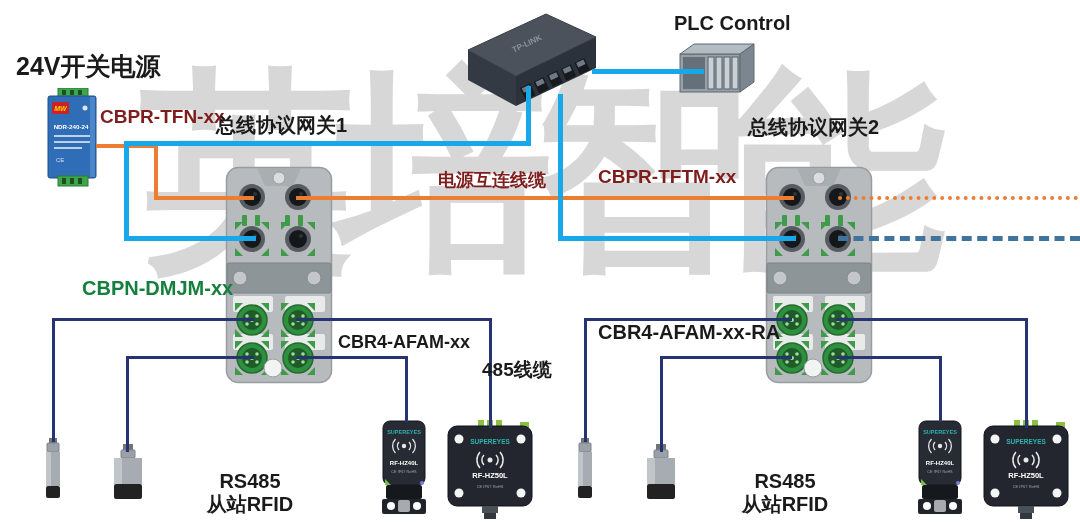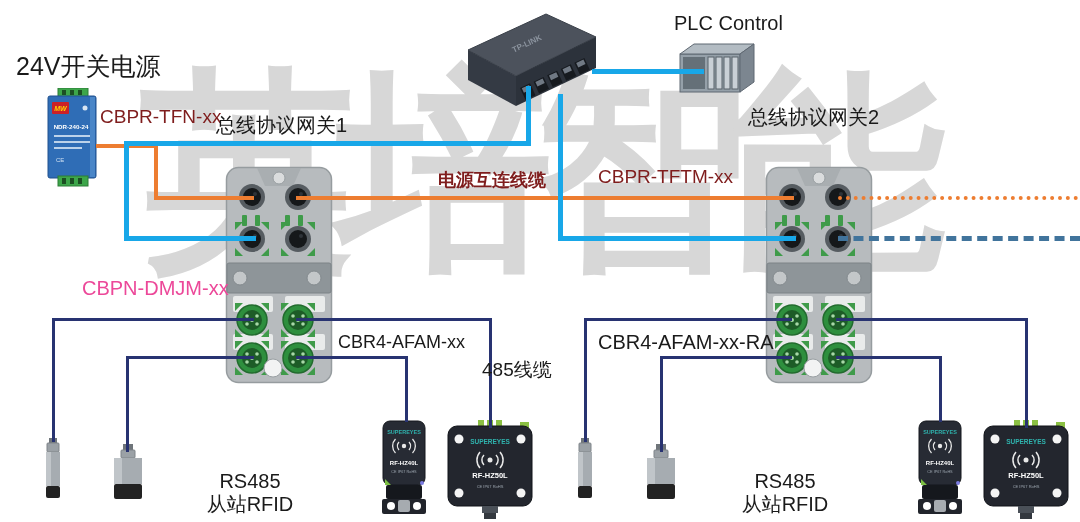--- a/index.html
+++ b/index.html
@@ -19,25 +19,25 @@
   .ov{border-left:4px solid #ED7D31;width:0;}
   .odot{border-top:4px dotted #ED7D31;height:0;}
   .ch{border-top:5px solid #18A7E8;height:0;}
   .cv{border-left:5px solid #18A7E8;width:0;}
   .cdash{border-top:5px dashed #41749C;height:0;}
   .nh{border-top:3px solid #283371;height:0;}
   .nv{border-left:3px solid #283371;width:0;}
   
   .device{position:absolute;z-index:3;}
   
-  .lbl{position:absolute;z-index:6;font-weight:normal;white-space:nowrap;color:#1a1a1a;}
+  .lbl{position:absolute;z-index:6;font-weight:bold;white-space:nowrap;color:#1a1a1a;}
   .lbl-cn{font-size:20px;}
   .lbl-code{font-size:19px;}
   .orange-t{color:#7f1d1d;}
-  .blue-t{color:#ec4899;}
+  .blue-t{color:#15803d;}
   .rs-block{text-align:center;line-height:1.15;font-size:20px;}
 </style>
 </head>
 <body>
 
 <svg width="0" height="0" style="position:absolute" aria-hidden="true">
   <defs>
     <g id="dport">
       <circle r="13" fill="#565c61"></circle>
       <circle r="9" fill="#15181a"></circle>
@@ -266,25 +266,25 @@
 <svg class="device" style="left:645px;top:444px" width="32" height="56" viewBox="0 0 32 56">
     <use href="#sensor-wide-def"></use>
   </svg>
 
 <div class="lbl lbl-cn" style="left:16px;top:50px;font-size:25px">24V开关电源</div>
 <div class="lbl lbl-code orange-t" style="left:100px;top:106px">CBPR-TFN-xx</div>
 <div class="lbl lbl-cn" style="left:216px;top:112px">总线协议网关1</div>
 <div class="lbl lbl-cn" style="left:674px;top:12px">PLC Control</div>
 <div class="lbl orange-t" style="left:438px;top:168px;font-size:18px;font-weight:bold">电源互连线缆</div>
 <div class="lbl lbl-code orange-t" style="left:598px;top:166px">CBPR-TFTM-xx</div>
-<div class="lbl lbl-cn" style="left:748px;top:104px">总线协议网关2</div>
+<div class="lbl lbl-cn" style="left:748px;top:114px">总线协议网关2</div>
 <div class="lbl blue-t" style="left:82px;top:277px;font-size:20px">CBPN-DMJM-xx</div>
 <div class="lbl" style="left:338px;top:332px;font-size:18px">CBR4-AFAM-xx</div>
 <div class="lbl lbl-code" style="left:482px;top:357px">485线缆</div>
-<div class="lbl lbl-cn" style="left:598px;top:331px">CBR4-AFAM-xx-RA</div>
+<div class="lbl lbl-cn" style="left:598px;top:321px">CBR4-AFAM-xx-RA</div>
 <div class="lbl rs-block" style="left:195px;top:470px;width:110px">
   <div>RS485</div>
   <div>从站RFID</div>
 </div>
 <div class="lbl rs-block" style="left:730px;top:470px;width:110px">
   <div>RS485</div>
   <div>从站RFID</div>
 </div>
 
 </body></html>

